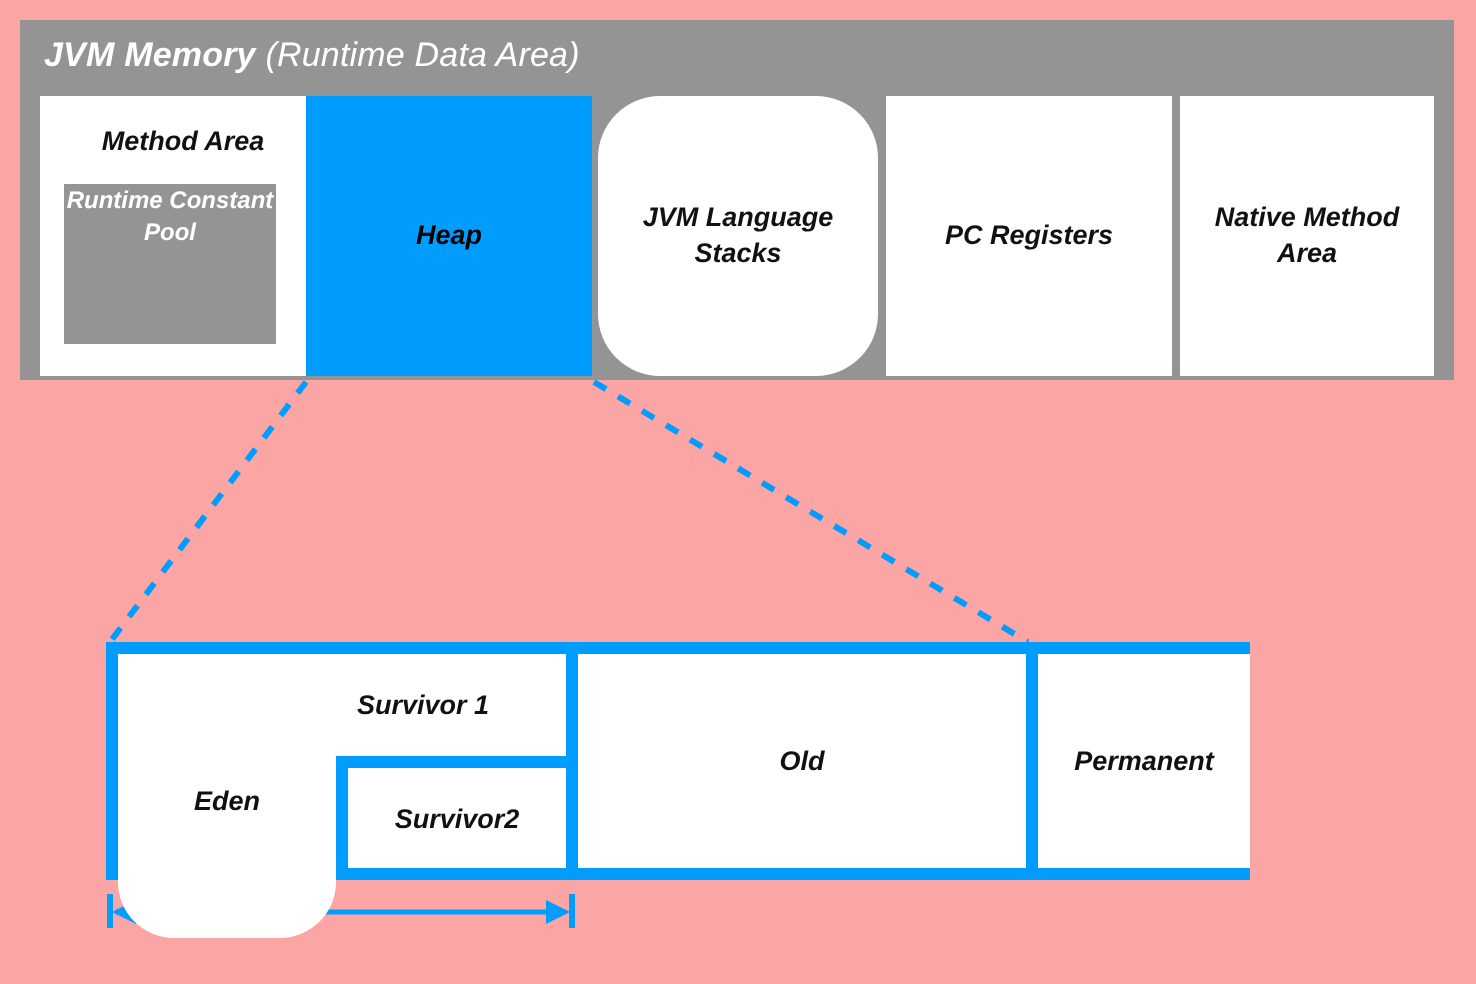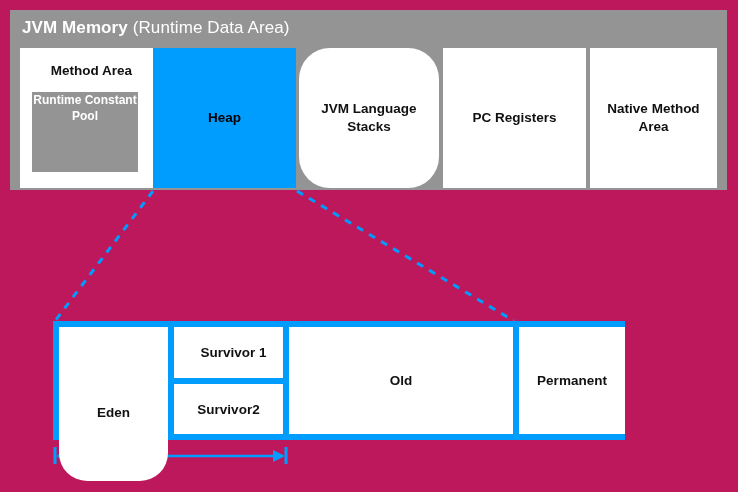--- a/index.html
+++ b/index.html
@@ -11,21 +11,22 @@
     width: 738px;
     height: 492px;
     font-family: "Liberation Sans", sans-serif;
     overflow: hidden;
     position: relative;
   }
   #canvas {
     position: relative;
     width: 738px;
     height: 492px;
-    background: #be185d;
+    background: #fca5a5;
+    font-style: italic;
   }
 
   
   .jvm-frame {
     position: absolute;
     left: 10px;
     top: 10px;
     width: 717px;
     height: 180px;
     background: #949494;
@@ -211,26 +212,26 @@
       <line x1="58" y1="456" x2="283" y2="456" stroke="#009dff" stroke-width="2.5"></line>
 
       <polygon points="56,456 68,450 68,462" fill="#009dff"></polygon>
 
       <polygon points="285,456 273,450 273,462" fill="#009dff"></polygon>
     </g>
   </svg>
 
   <div class="heap-detail">
 
-    <div class="hd-cell" style="left:0px; top:16px; width:109px; height:138px;border-radius:28px;">
+    <div class="hd-cell" style="left:0px; top:4px; width:109px; height:138px;border-radius:28px;">
       <span>Eden</span>
     </div>
     <div class="hd-vline" style="left:109px;"></div>
 
-    <div class="hd-cell" style="left:120px; top:0px; width:109px; height:51px;">
+    <div class="hd-cell" style="left:98px; top:0px; width:109px; height:51px;">
       <span>Survivor 1</span>
     </div>
     <div class="hd-hline" style="left:115px; top:51px; width:109px;"></div>
 
     <div class="hd-cell" style="left:115px; top:57px; width:109px; height:50px;">
       <span>Survivor2</span>
     </div>
     <div class="hd-vline" style="left:224px;"></div>
 
     <div class="hd-cell" style="left:230px; top:0px; width:224px; height:107px;">

